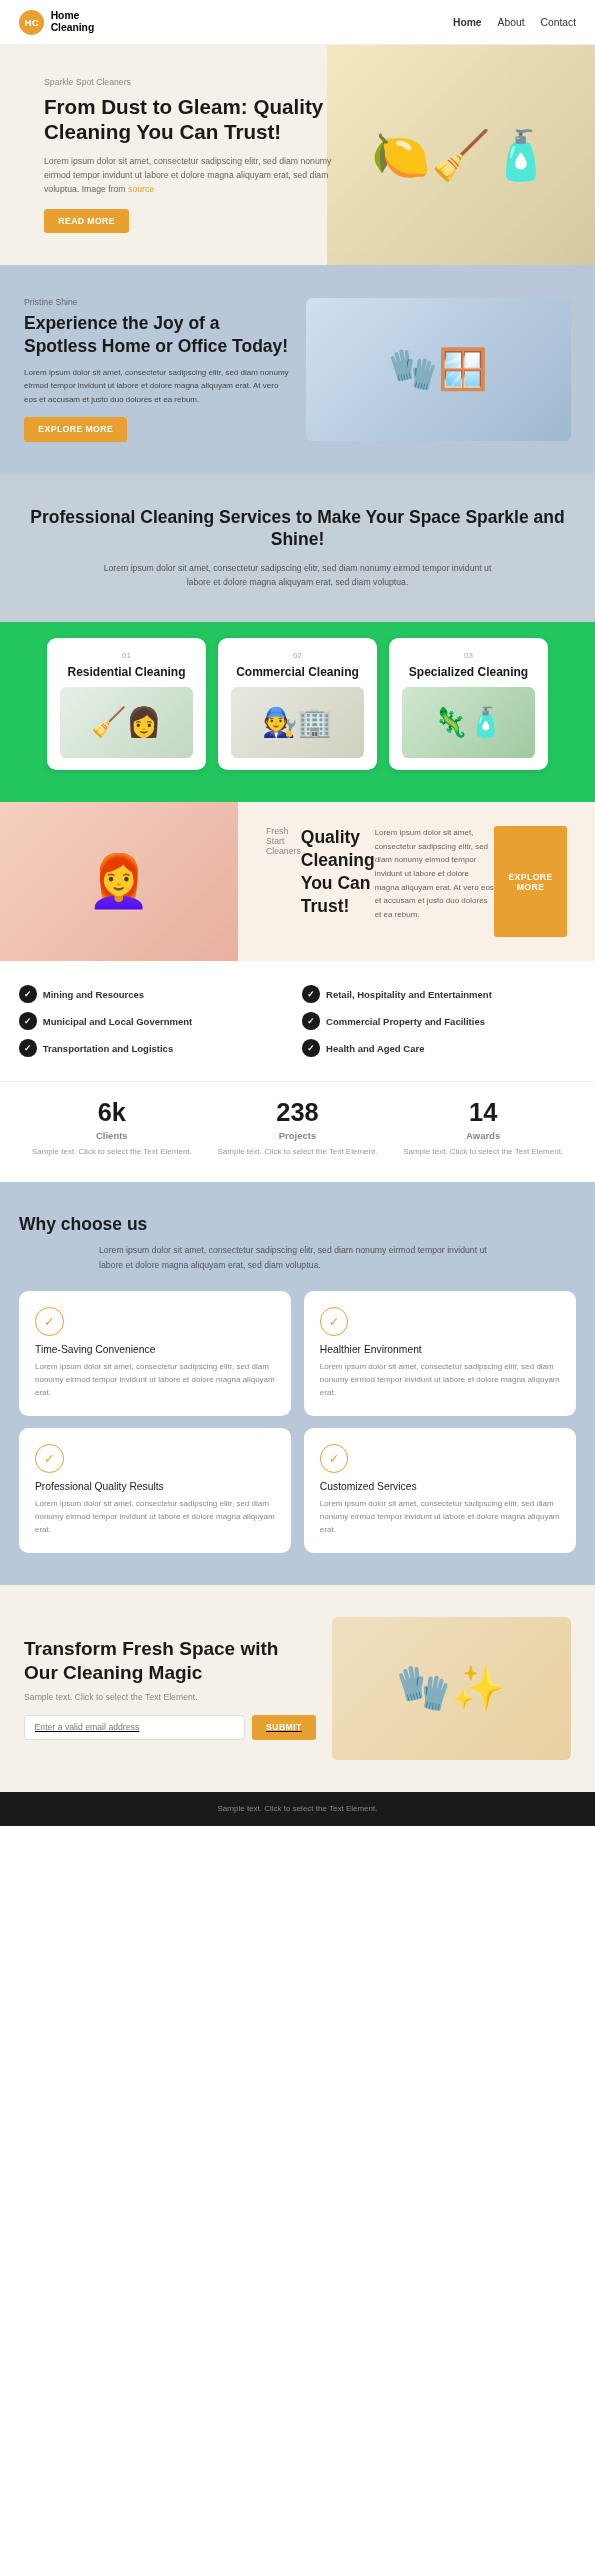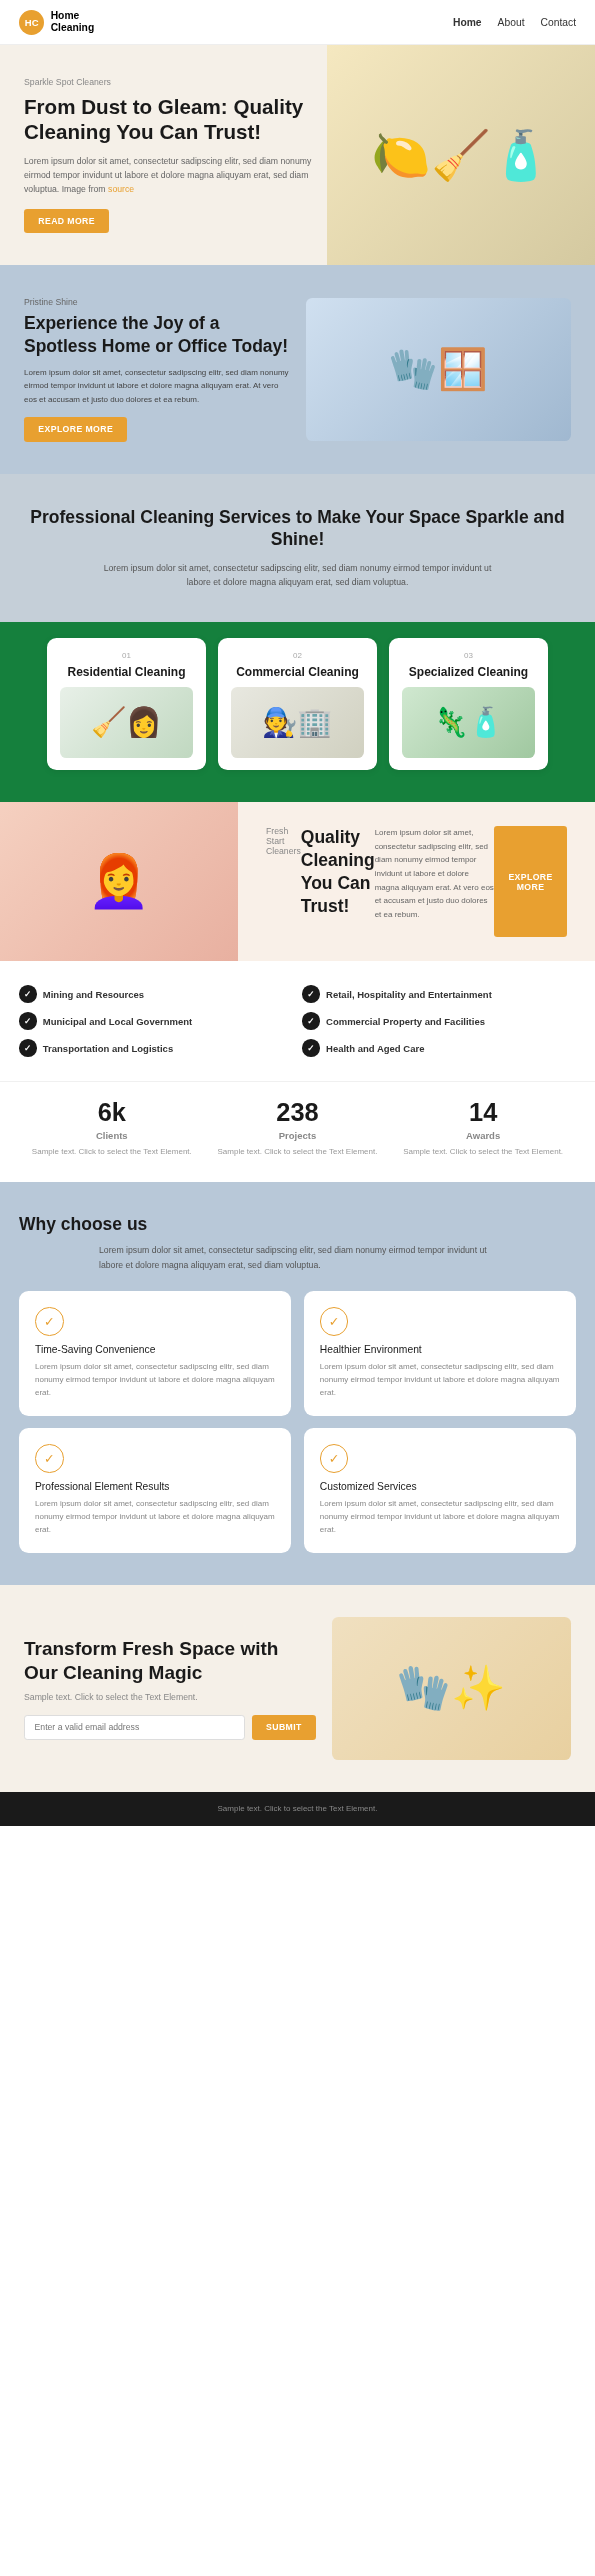--- a/index.html
+++ b/index.html
@@ -9,21 +9,21 @@
     .nav { display: flex; align-items: center; justify-content: space-between; padding: 9.5px 19px; background: #fff; border-bottom: 0.8px solid #eee; }
     .nav-logo { display: flex; align-items: center; gap: 6.3px; }
     .nav-logo-icon { width: 25.4px; height: 25.4px; background: #e8a030; border-radius: 50%; display: flex; align-items: center; justify-content: center; color: #fff; font-weight: bold; font-size: 9.5px; }
     .nav-logo-text { font-size: 10.3px; font-weight: 700; line-height: 1.2; }
     .nav-links { display: flex; gap: 16px; font-size: 10.3px; color: #333; }
     .nav-links a { text-decoration: none; color: #333; }
     .nav-links a.active { font-weight: 600; }
 
     
     .hero { background: #f5f0e8; padding: 32px 24px; display: flex; align-items: center; min-height: 175px; position: relative; overflow: hidden; }
-    .hero-content { width: 55%; z-index: 2; }
+    .hero-content { width: 55%; z-index: 2; margin-left: 20px; }
     .hero-tag { font-size: 8.7px; color: #888; margin-bottom: 6.3px; }
     .hero h1 { font-size: 20.6px; font-weight: 800; color: #1a1a1a; line-height: 1.25; margin-bottom: 9.5px; }
     .hero p { font-size: 8.7px; color: #666; line-height: 1.6; margin-bottom: 12.7px; }
     .hero p a { color: #e8a030; text-decoration: none; font-size: 8.7px; }
     .btn-orange { background: #e8a030; color: #fff; border: none; padding: 7.1px 14.3px; border-radius: 3.2px; font-size: 8.7px; font-weight: 600; cursor: pointer; text-transform: uppercase; letter-spacing: 0.4px; }
     .hero-img { position: absolute; right: 0; top: 0; width: 45%; height: 100%; background: linear-gradient(135deg, #f0e8d0 0%, #e0d5c0 100%); }
     .hero-img-overlay { width: 100%; height: 100%; background: linear-gradient(135deg, #f5e8c0, #d4c9a0); display: flex; align-items: center; justify-content: center; }
 
     
     .section2 { background: #b8c8d8; padding: 32px 24px; display: flex; align-items: center; gap: 16px; min-height: 159px; }
@@ -32,21 +32,21 @@
     .section2 h2 { font-size: 17.5px; font-weight: 800; color: #1a1a1a; line-height: 1.3; margin-bottom: 8px; }
     .section2 p { font-size: 8px; color: #444; line-height: 1.7; margin-bottom: 11px; }
     .section2-img { width: 50%; height: 143px; background: linear-gradient(135deg, #d0e0f0, #a0b8d0); border-radius: 6.3px; display: flex; align-items: center; justify-content: center; overflow: hidden; }
 
     
     .services-header { background: #c5cfd8; padding: 32px 24px; text-align: center; }
     .services-header h2 { font-size: 17.5px; font-weight: 800; color: #1a1a1a; margin-bottom: 9.5px; line-height: 1.3; }
     .services-header p { font-size: 8.7px; color: #555; max-width: 397px; margin: 0 auto; line-height: 1.7; }
 
     
-    .service-cards { background: #15803d; padding: 16px 16px 32px; display: flex; gap: 12px; justify-content: center; align-items: center; }
+    .service-cards { background: #22c55e; padding: 16px 16px 32px; display: flex; gap: 12px; justify-content: center; align-items: center; }
     .service-card { background: #fff; border-radius: 9.5px; width: 159px; padding: 12.7px; text-align: center; box-shadow: 0 1.6px 6.3px rgba(0,0,0,0.08); }
     .service-card-num { font-size: 8px; color: #aaa; margin-bottom: 4.8px; }
     .service-card-title { font-size: 12px; font-weight: 700; color: #1a1a1a; margin-bottom: 8px; }
     .service-card-img { width: 100%; height: 71px; border-radius: 6.3px; overflow: hidden; }
     .img-residential { background: linear-gradient(135deg, #e8f0e8, #c0d8c0); display: flex; align-items: center; justify-content: center; height: 100%; }
     .img-commercial { background: linear-gradient(135deg, #e8e8e0, #d0d0c0); display: flex; align-items: center; justify-content: center; height: 100%; }
     .img-specialized { background: linear-gradient(135deg, #d0e8d0, #a0c8a0); display: flex; align-items: center; justify-content: center; height: 100%; }
 
     
     .quality-section { background: #f9f0e8; padding: 0; display: flex; align-items: stretch; min-height: 159px; }
@@ -78,21 +78,21 @@
     .why-card { background: #fff; border-radius: 9.5px; padding: 16px; }
     .why-card-icon { width: 28.6px; height: 28.6px; border: 1.6px solid #e8a030; border-radius: 50%; display: flex; align-items: center; justify-content: center; margin-bottom: 8px; color: #e8a030; font-size: 12.7px; }
     .why-card-title { font-size: 10.3px; font-weight: 400; color: #1a1a1a; margin-bottom: 6.3px; }
     .why-card-desc { font-size: 8px; color: #888; line-height: 1.6; }
 
     
     .transform-section { background: #f5f0e8; padding: 32px 24px; display: flex; align-items: center; gap: 16px; min-height: 159px; }
     .transform-content { width: 55%; }
     .transform-content h2 { font-size: 19px; font-weight: 800; color: #1a1a1a; margin-bottom: 6.3px; line-height: 1.3; }
     .transform-content p { font-size: 8.7px; color: #888; margin-bottom: 12.7px; }
-    .transform-form { display: flex; gap: 6.3px; }
+    .transform-form { display: flex; gap: 6.3px; text-decoration: underline; }
     .transform-form input { flex: 1; border: 0.8px solid #ddd; padding: 6.3px 9.5px; border-radius: 3.2px; font-size: 8.7px; color: #aaa; }
     .transform-img { width: 45%; height: 143px; background: linear-gradient(135deg, #f0e0c0, #e8d0a0); border-radius: 6.3px; display: flex; align-items: center; justify-content: center; overflow: hidden; }
 
     
     .footer { background: #1a1a1a; padding: 12.7px 19px; text-align: center; }
     .footer p { font-size: 8px; color: #888; }
   </style>
 </head>
 <body>
 
@@ -245,21 +245,21 @@
       <div class="why-card-title">Time-Saving Convenience</div>
       <div class="why-card-desc">Lorem ipsum dolor sit amet, consectetur sadipscing elitr, sed diam nonumy eirmod tempor invidunt ut labore et dolore magna aliquyam erat.</div>
     </div>
     <div class="why-card">
       <div class="why-card-icon">✓</div>
       <div class="why-card-title">Healthier Environment</div>
       <div class="why-card-desc">Lorem ipsum dolor sit amet, consectetur sadipscing elitr, sed diam nonumy eirmod tempor invidunt ut labore et dolore magna aliquyam erat.</div>
     </div>
     <div class="why-card">
       <div class="why-card-icon">✓</div>
-      <div class="why-card-title">Professional Element Results</div>
+      <div class="why-card-title">Professional Quality Results</div>
       <div class="why-card-desc">Lorem ipsum dolor sit amet, consectetur sadipscing elitr, sed diam nonumy eirmod tempor invidunt ut labore et dolore magna aliquyam erat.</div>
     </div>
     <div class="why-card">
       <div class="why-card-icon">✓</div>
       <div class="why-card-title">Customized Services</div>
       <div class="why-card-desc">Lorem ipsum dolor sit amet, consectetur sadipscing elitr, sed diam nonumy eirmod tempor invidunt ut labore et dolore magna aliquyam erat.</div>
     </div>
   </div>
 </section>
 

